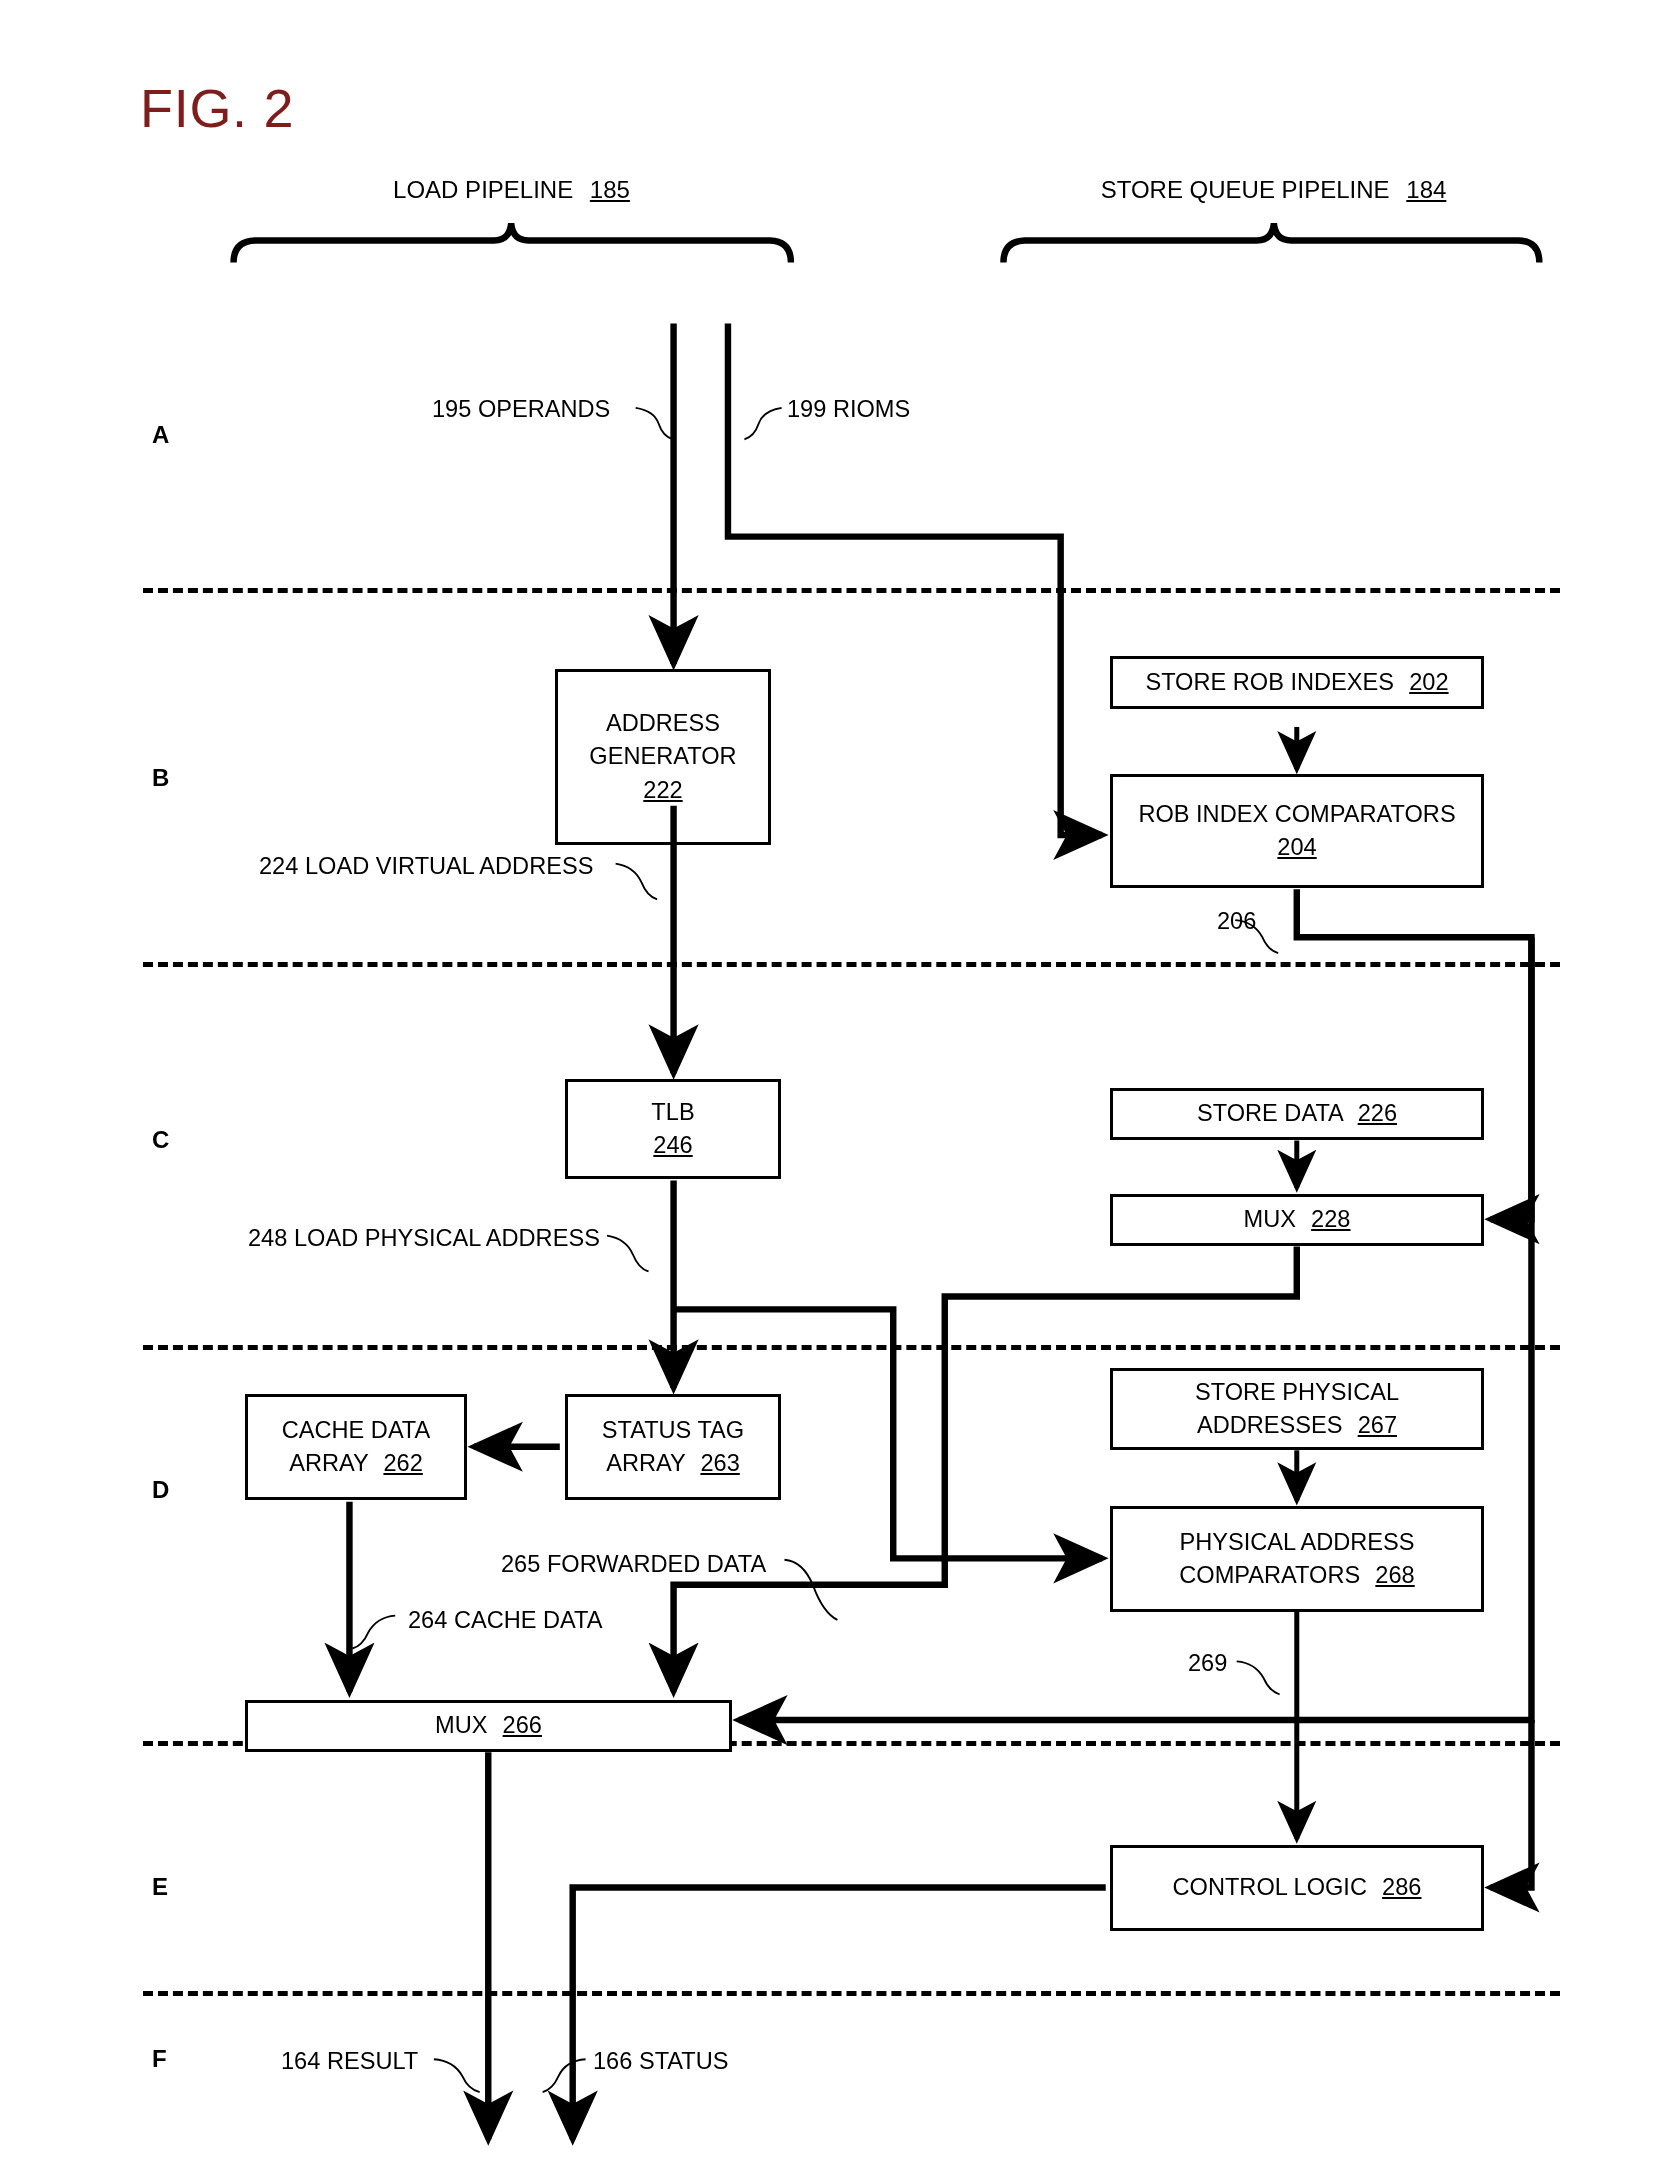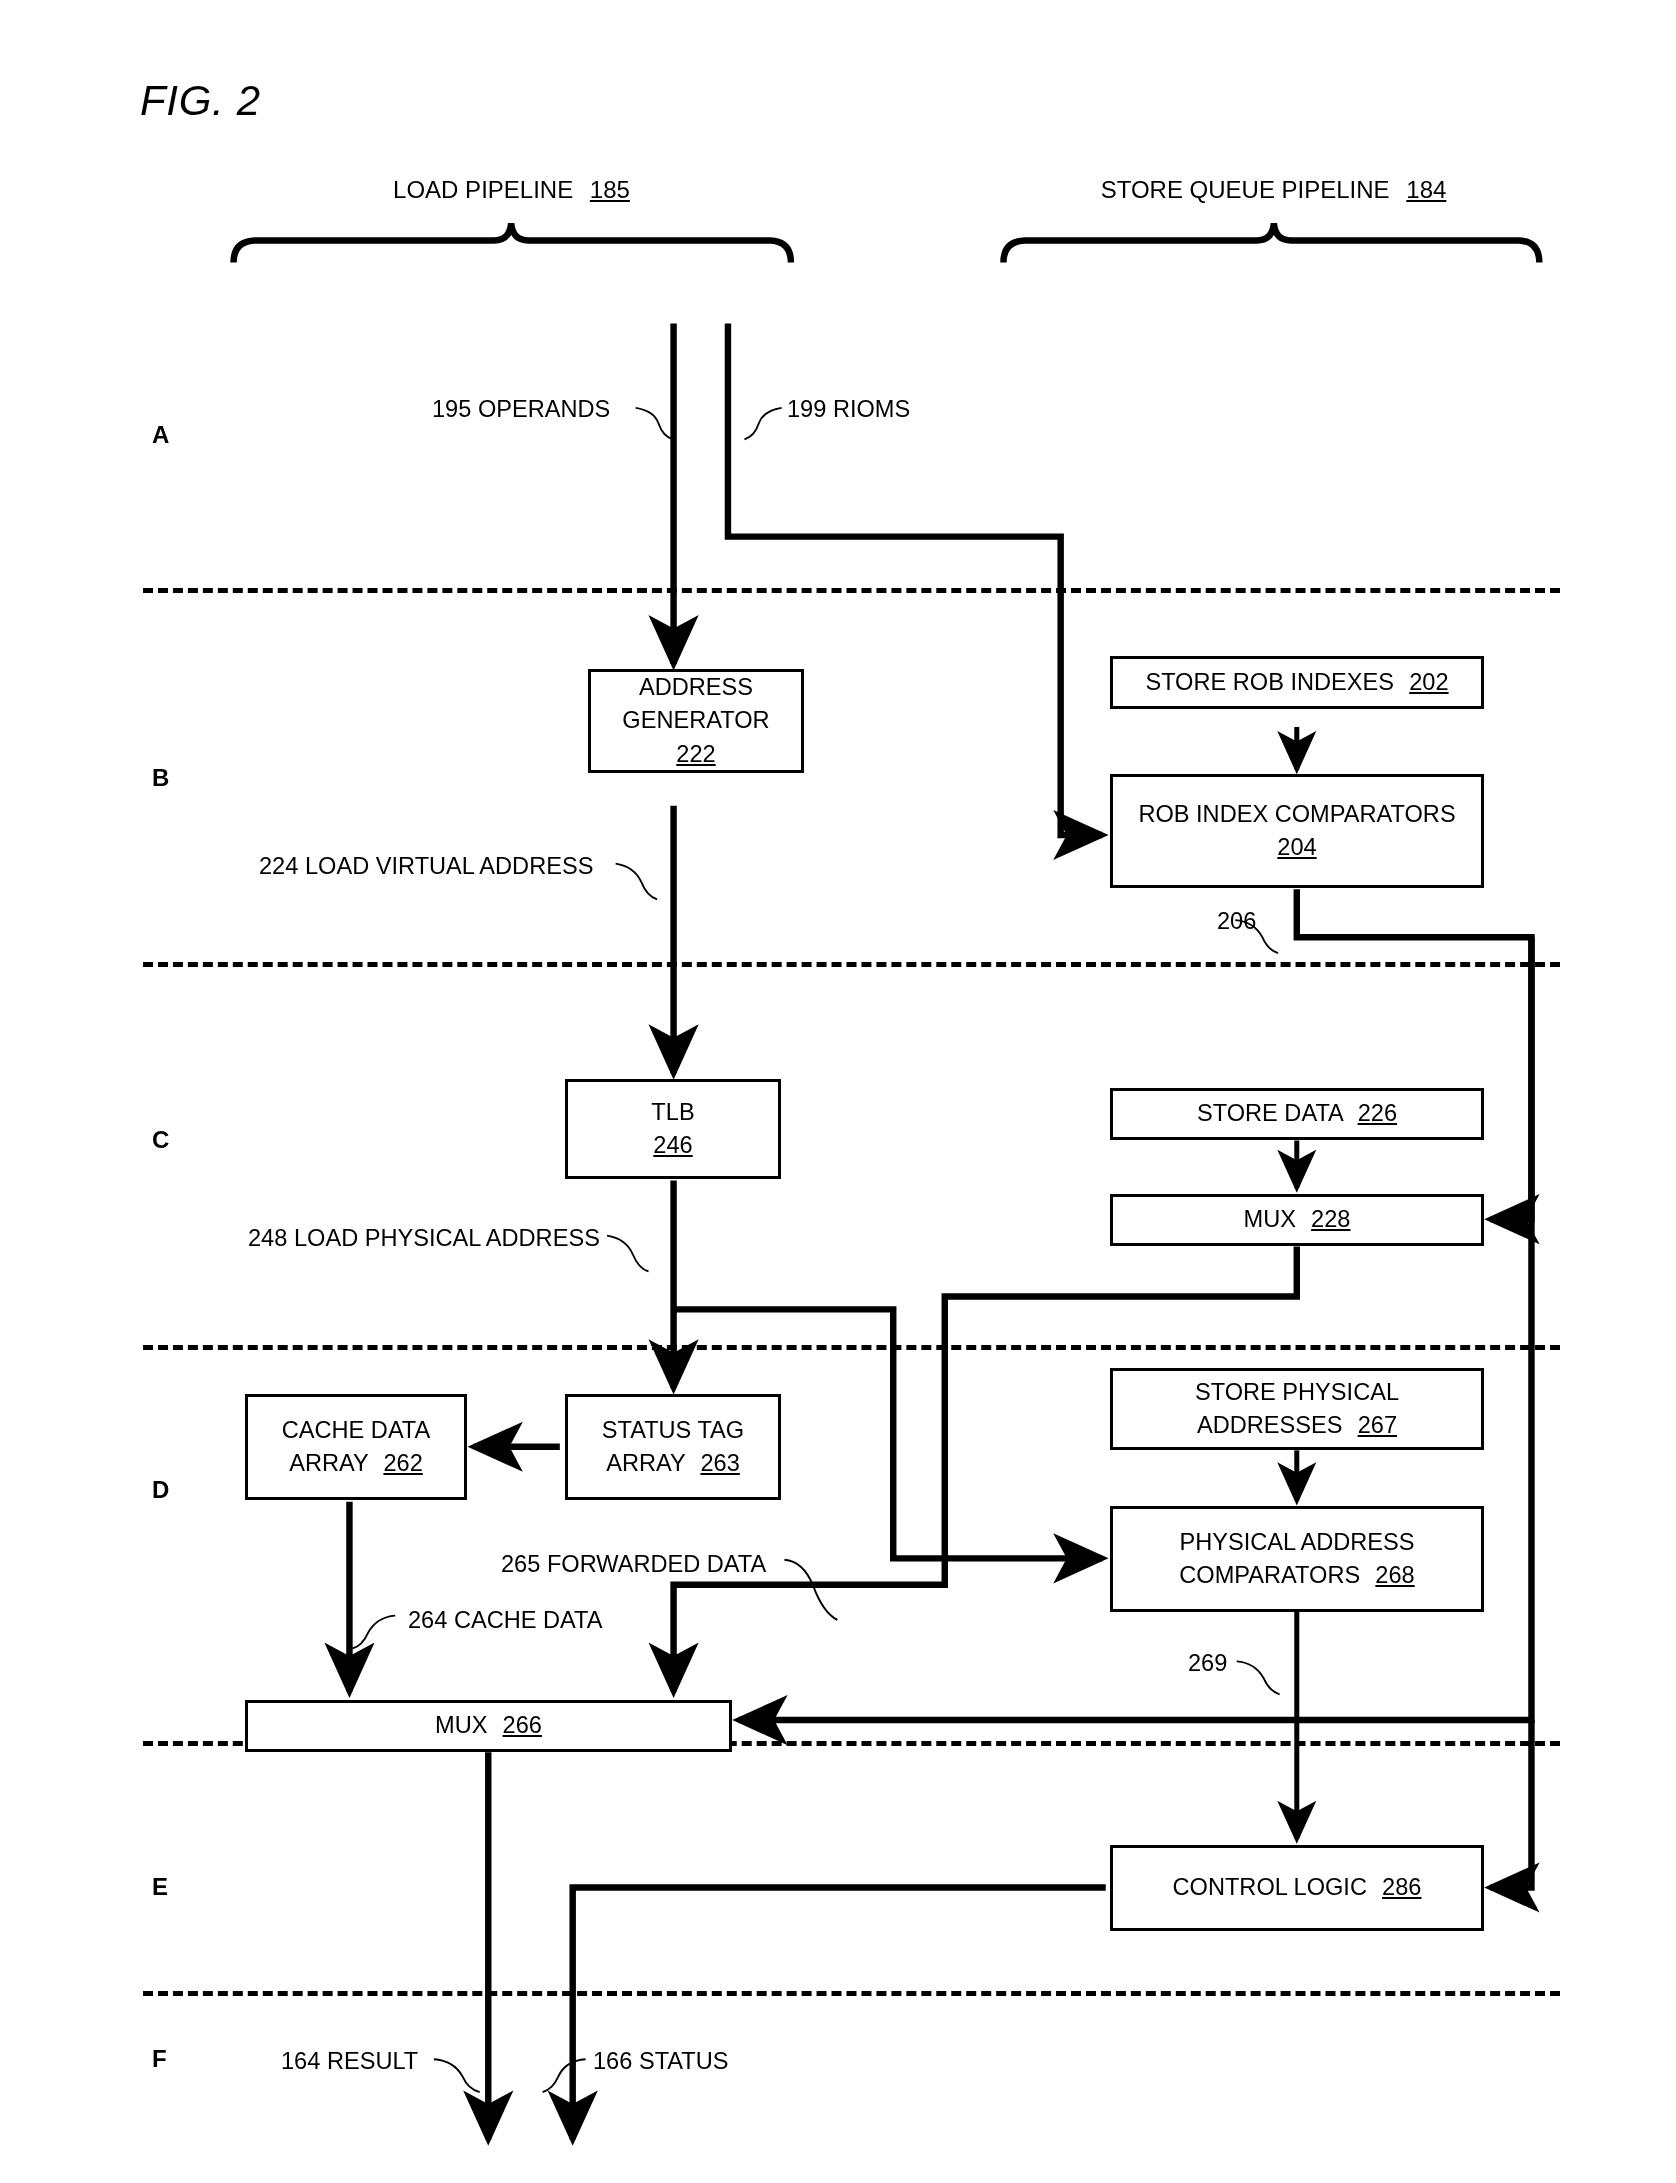--- a/index.html
+++ b/index.html
@@ -1,18 +1,18 @@
 <!DOCTYPE html>
 <html style="font-size:11.4px"><head>
 <meta charset="utf-8">
 <style>
   html,body{margin:0;padding:0;background:#ffffff;}
   body{font-family:"Liberation Sans", sans-serif;}
   #page{position:relative;width:1677px;height:2183px;background:#ffffff;overflow:hidden;}
-  .fig-title{position:absolute;left:140px;top:77px;font-size:42px;font-style:italic;letter-spacing:0.7px;color:#000000;white-space:nowrap;}
+  .fig-title{position:absolute;left:140px;top:77px;font-size:54px;letter-spacing:0.7px;color:#7f1d1d;white-space:nowrap;}
   .hdr{position:absolute;font-size:24px;color:#000;white-space:nowrap;text-align:center;}
   .hdr .ref{text-decoration:underline;}
   .stage{position:absolute;font-size:24px;font-weight:bold;color:#000;}
   .box{position:absolute;border:3.6px solid #000;background:#fff;box-sizing:border-box;
        display:flex;align-items:center;justify-content:center;text-align:center;
        font-size:23.6px;line-height:1.42;color:#000;padding:2.9px 5.7px;}
   .box .ref{text-decoration:underline;}
   .lbl{position:absolute;font-size:23.6px;color:#000;white-space:nowrap;}
   .dash{position:absolute;height:0;border-top:5px dashed #000;}
   svg.ov{position:absolute;left:0;top:0;width:1677px;height:2183px;overflow:visible;pointer-events:none;}
@@ -39,21 +39,21 @@
   <div class="stage" style="left:152px;top:1476px;">D</div>
   <div class="stage" style="left:152px;top:1873px;">E</div>
   <div class="stage" style="left:152px;top:2045px;">F</div>
 
   <div class="dash" style="left:143px;top:588px;width:1417px;"></div>
   <div class="dash" style="left:143px;top:962px;width:1417px;"></div>
   <div class="dash" style="left:143px;top:1345px;width:1417px;"></div>
   <div class="dash" style="left:143px;top:1741px;width:1417px;"></div>
   <div class="dash" style="left:143px;top:1991px;width:1417px;"></div>
 
-  <div class="box" style="left:588px;top:669px;width:216px;height:104px;">
+  <div class="box" style="left:555px;top:669px;width:216px;height:176px;">
     <div>
       <span>ADDRESS</span><br>
       <span>GENERATOR</span><br>
       <span class="ref">222</span>
     </div>
   </div>
 
   <div class="box" style="left:1110px;top:656px;width:374px;height:53px;">
     <div>
       <span>STORE ROB INDEXES</span>

